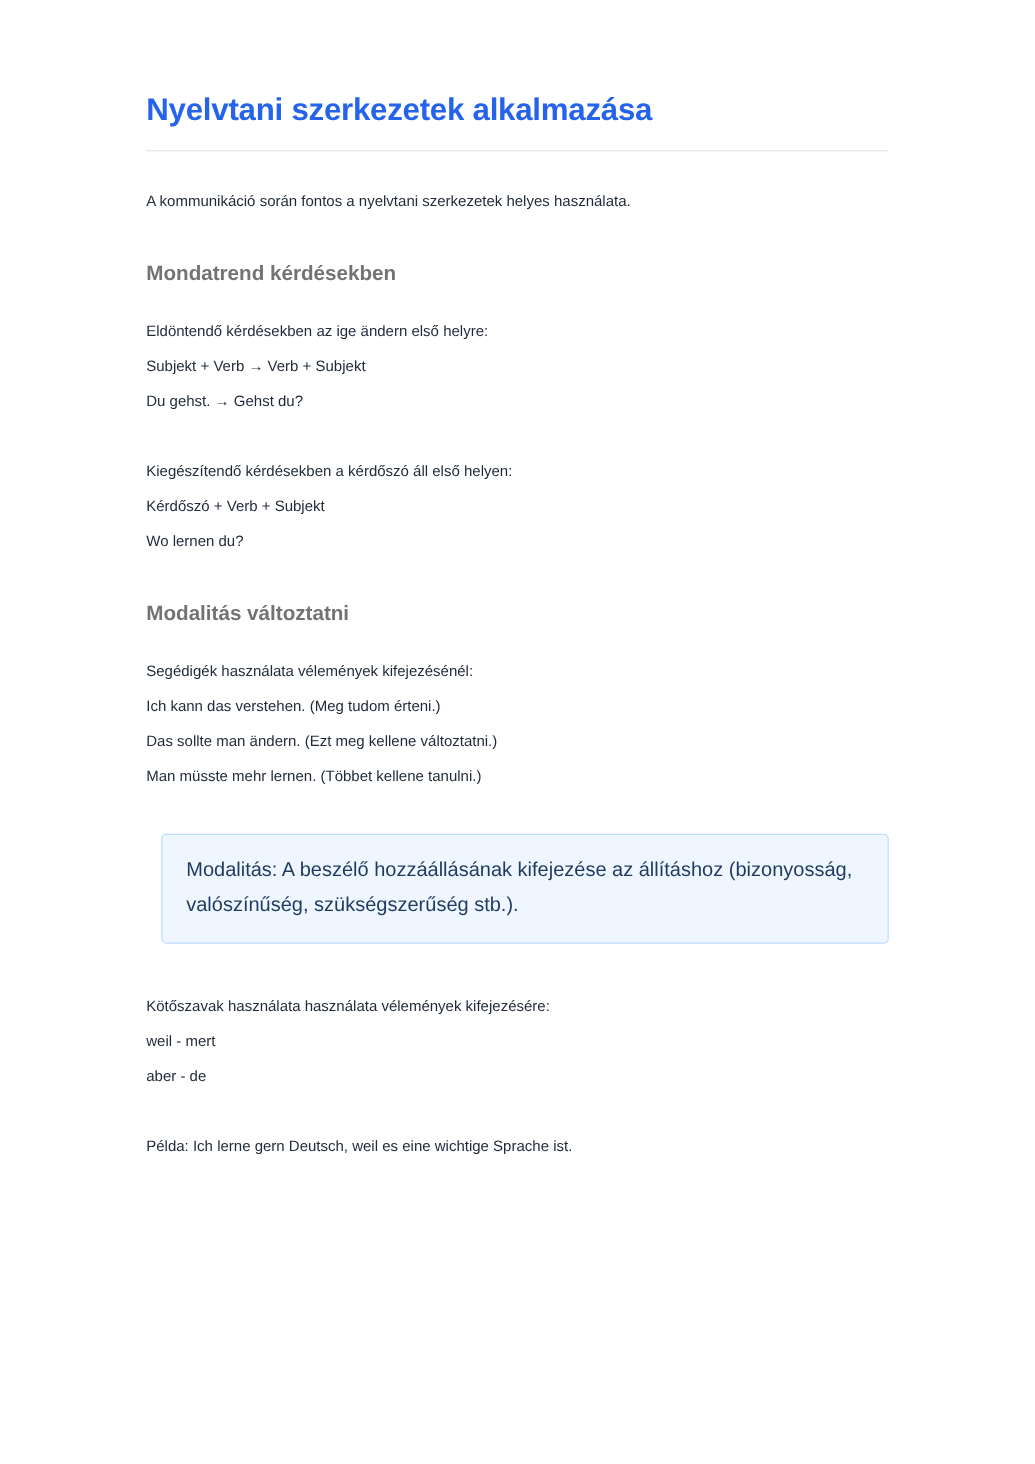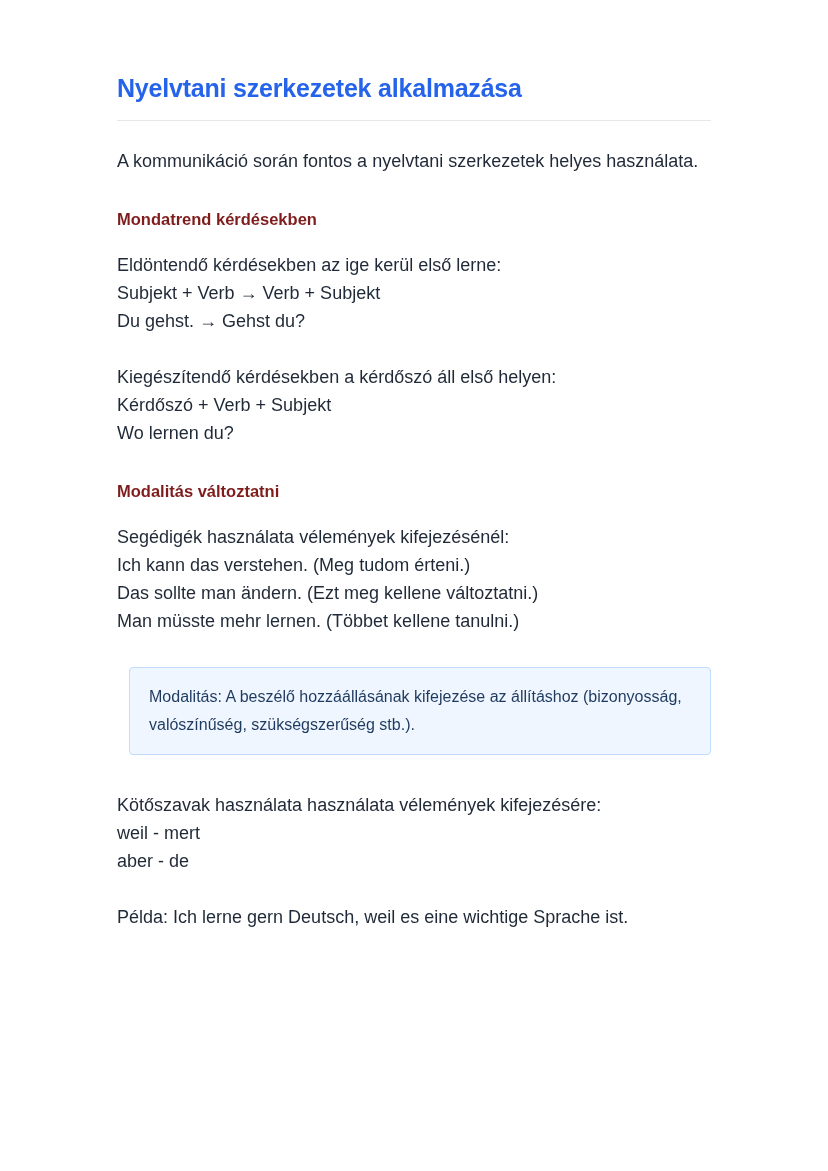--- a/index.html
+++ b/index.html
@@ -26,31 +26,31 @@
     color: #2563eb;
     letter-spacing: -0.2px;
   }
   hr.divider {
     border: none;
     border-top: 1px solid #e5e7eb;
     margin: 0 0 26px 0;
   }
   p.body-par {
     margin: 0 0 28px 0;
-    font-size: 18px;
+    font-size: 12px;
     line-height: 28px;
     color: #1f2937;
   }
   p.body-par .line { display: block; }
   h2.section-heading {
     margin: 32px 0 20px 0;
     font-size: 16.5px;
     line-height: 24px;
     font-weight: 700;
-    color: #7f1d1d;
+    color: #737373;
   }
   .callout {
     margin: 32px 0 36px 12px;
     background: #eff6ff;
     border: 1px solid #bfdbfe;
     border-radius: 4px;
     padding: 15px 19px;
   }
   .callout p {
     margin: 0;
@@ -66,21 +66,21 @@
 
   <h1 class="doc-title">Nyelvtani szerkezetek alkalmazása</h1>
 
   <hr class="divider">
 
   <p class="body-par">A kommunikáció során fontos a nyelvtani szerkezetek helyes használata.</p>
 
   <h2 class="section-heading">Mondatrend kérdésekben</h2>
 
   <p class="body-par">
-    <span class="line">Eldöntendő kérdésekben az ige kerül első lerne:</span>
+    <span class="line">Eldöntendő kérdésekben az ige ändern első helyre:</span>
     <span class="line">Subjekt + Verb → Verb + Subjekt</span>
     <span class="line">Du gehst. → Gehst du?</span>
   </p>
 
   <p class="body-par">
     <span class="line">Kiegészítendő kérdésekben a kérdőszó áll első helyen:</span>
     <span class="line">Kérdőszó + Verb + Subjekt</span>
     <span class="line">Wo lernen du?</span>
   </p>
 

